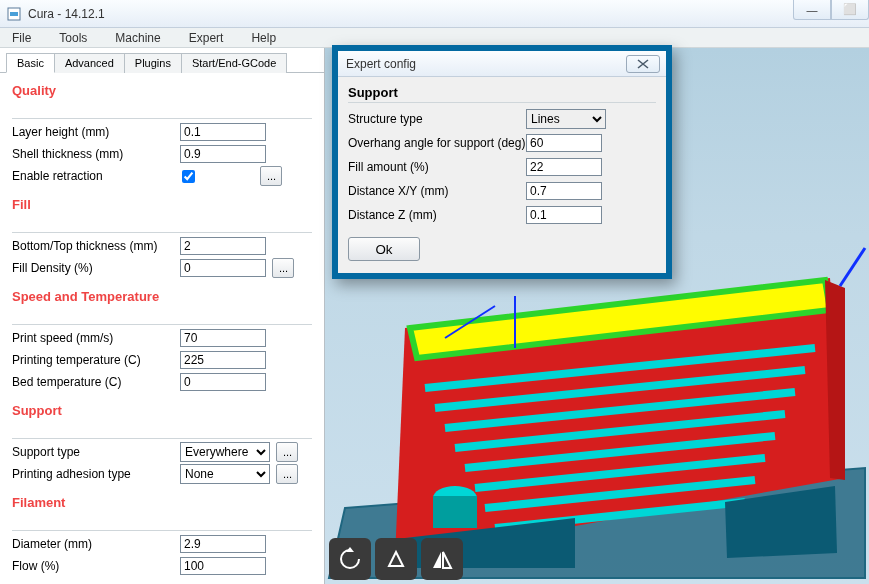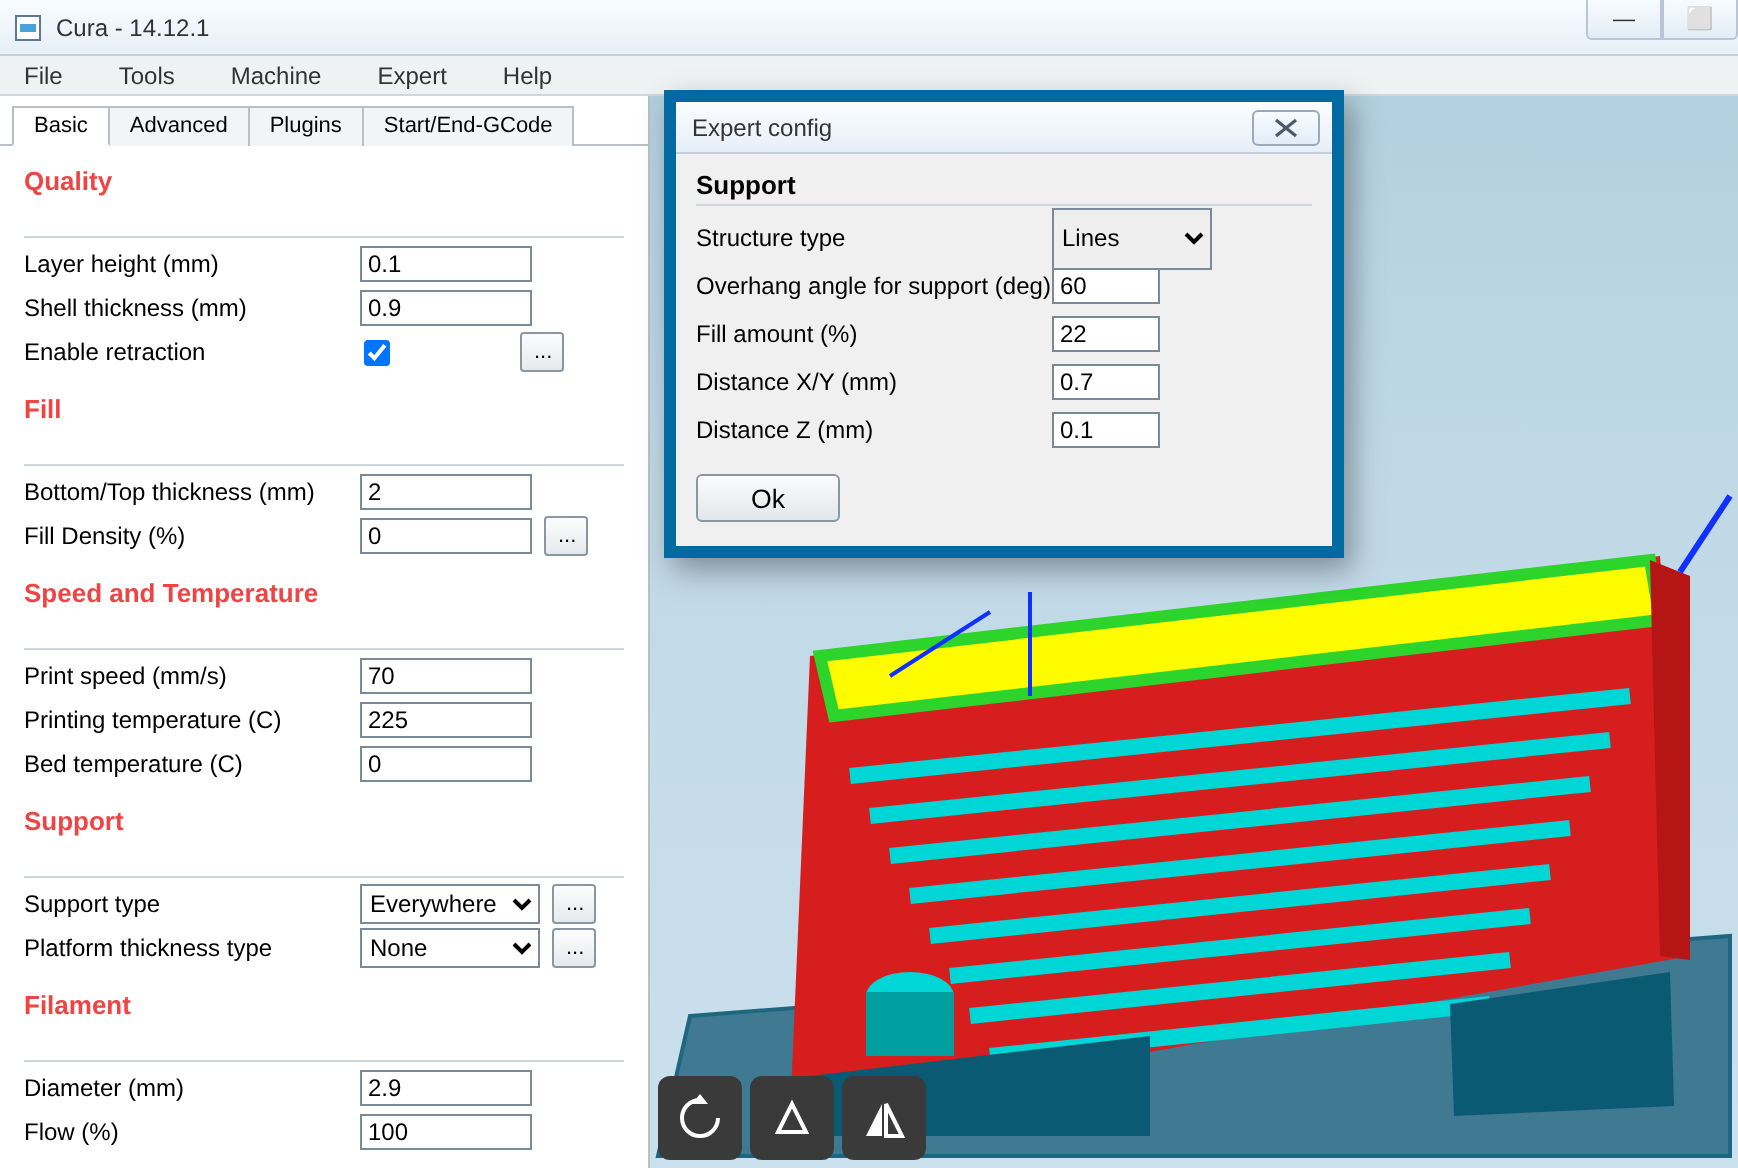--- a/index.html
+++ b/index.html
@@ -121,22 +121,22 @@
     width: 34px; height:18px;
     background:linear-gradient(#f7fbff,#e3edf7);
     border:1px solid #9aaabb; border-radius:3px;
     display:flex;align-items:center;justify-content:center;
     font-size:12px; color:#4a5a6a;
   }
   .dlg-body { padding: 8px 10px 12px 10px; }
   .dlg-sec { font-weight:bold; font-size:13px; border-bottom:1px solid #cfd6da; padding-bottom:2px; margin-bottom:4px;}
   .drow { display:flex; align-items:center; height:24px; }
   .drow .dlbl { width: 178px; }
-  .drow input[type=text]{ width:54px; height:18px; font-size:12px; border:1px solid #7a8a99; padding:0 3px;}
-  .drow select{ width:80px; height:31px; font-size:12px; border:1px solid #7a8a99;}
+  .drow input[type=text]{ width:76px; height:18px; font-size:12px; border:1px solid #7a8a99; padding:0 3px;}
+  .drow select{ width:80px; height:20px; font-size:12px; border:1px solid #7a8a99;}
   .ok-btn {
     margin-top:10px;
     width: 72px; height:24px;
     border:1px solid #8a97a3;
     background:linear-gradient(#fcfcfc,#e3e6ea);
     border-radius:3px;
   }
 </style>
 </head>
 <body>
@@ -216,21 +216,21 @@
 
       <div class="section-h">Support</div>
       <div class="row">
         <span class="lbl">Support type</span>
         <select>
           <option>Everywhere</option>
         </select>
         <button class="ell-btn" style="margin-left:6px">...</button>
       </div>
       <div class="row">
-        <span class="lbl">Platform thickness type</span>
+        <span class="lbl">Printing adhesion type</span>
         <select>
           <option>None</option>
         </select>
         <button class="ell-btn" style="margin-left:6px">...</button>
       </div>
 
       <div class="section-h">Filament</div>
       <div class="row">
         <span class="lbl">Diameter (mm)</span>
         <input type="text" value="2.9" style="">

